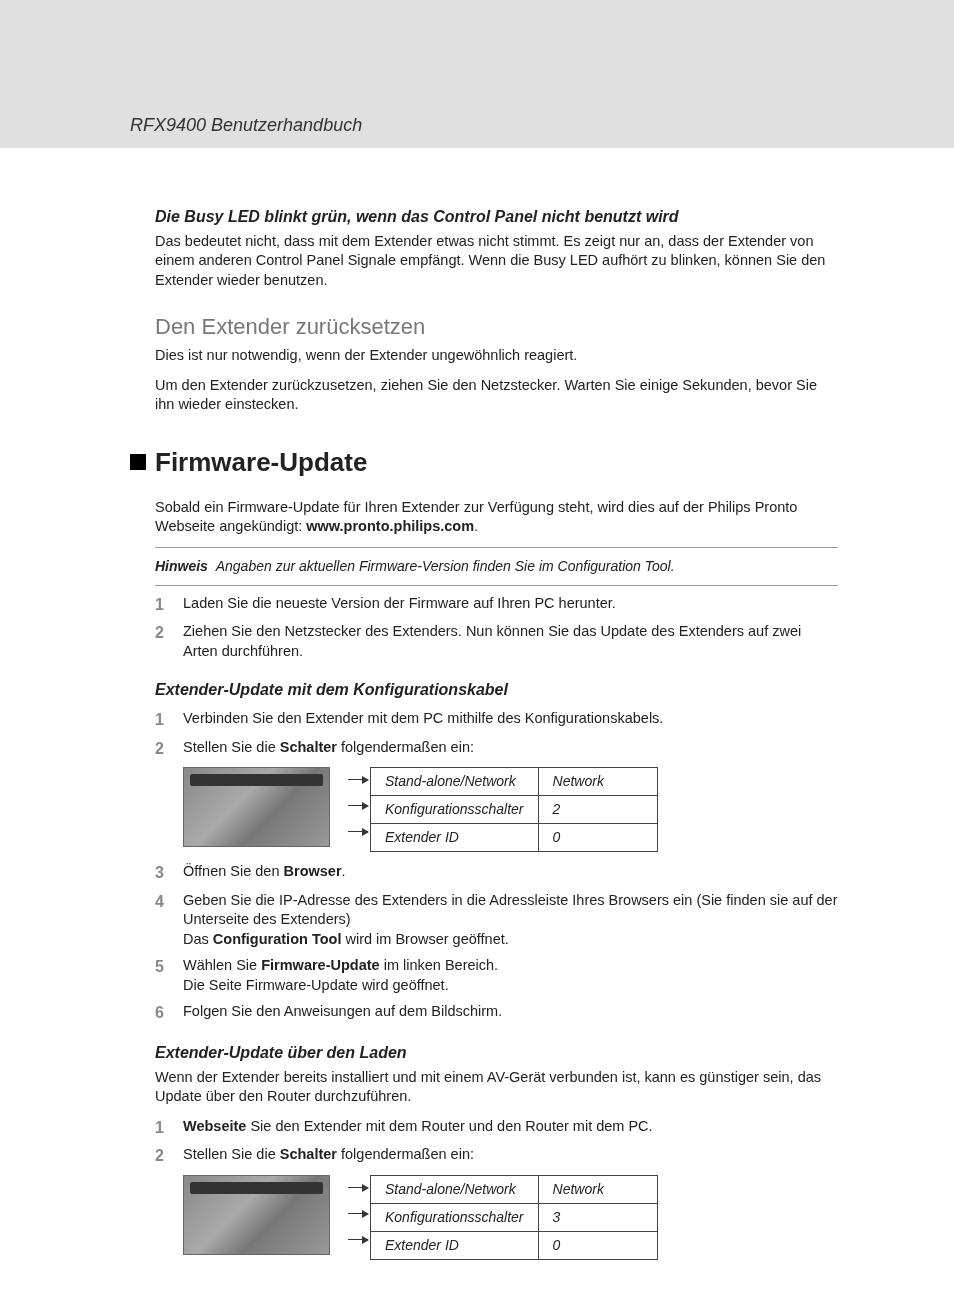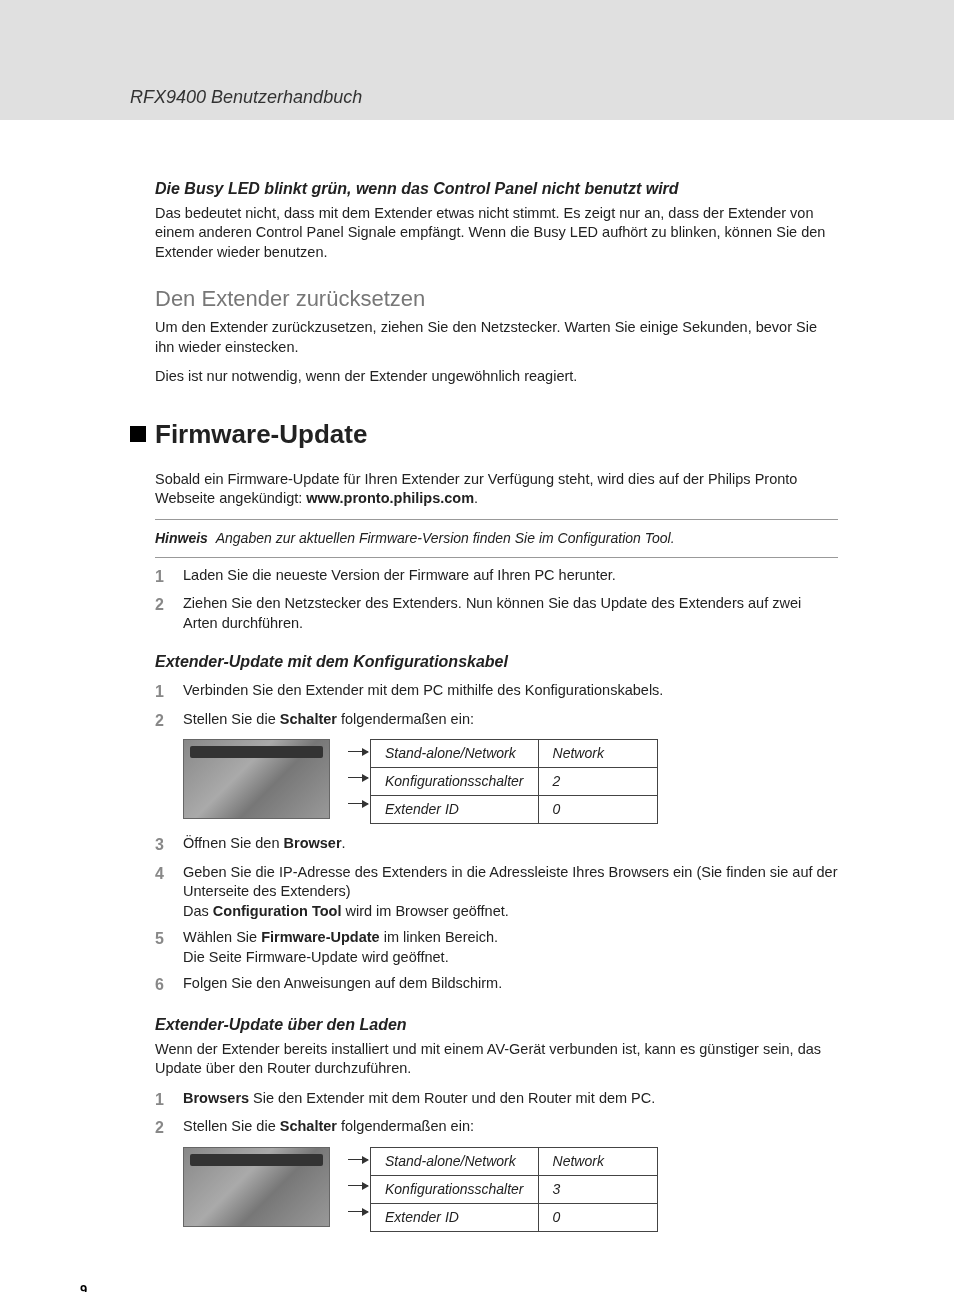--- a/index.html
+++ b/index.html
@@ -5,21 +5,21 @@
   body {
     margin: 0;
     padding: 0;
     font-family: Arial, Helvetica, sans-serif;
     background: #fff;
     color: #000;
     width: 954px;
   }
   .header-band {
     background: #e0e0e0;
-    height: 120px;
+    height: 148px;
     position: relative;
   }
   .header-title {
     position: absolute;
     bottom: 12px;
     left: 130px;
     font-style: italic;
     font-size: 18px;
     color: #333;
   }
@@ -159,22 +159,22 @@
 <div class="header-band">
   <div class="header-title">RFX9400 Benutzerhandbuch</div>
 </div>
 
 <div class="content">
 
   <div class="sub-bold-italic">Die Busy LED blinkt grün, wenn das Control Panel nicht benutzt wird</div>
   <div class="para">Das bedeutet nicht, dass mit dem Extender etwas nicht stimmt. Es zeigt nur an, dass der Extender von einem anderen Control Panel Signale empfängt. Wenn die Busy LED aufhört zu blinken, können Sie den Extender wieder benutzen.</div>
 
   <div class="h2">Den Extender zurücksetzen</div>
+  <div class="para">Dies ist nur notwendig, wenn der Extender ungewöhnlich reagiert.</div>
   <div class="para">Um den Extender zurückzusetzen, ziehen Sie den Netzstecker. Warten Sie einige Sekunden, bevor Sie ihn wieder einstecken.</div>
-  <div class="para">Dies ist nur notwendig, wenn der Extender ungewöhnlich reagiert.</div>
 
   <div class="h1-wrap">
     <div class="h1-square"></div>
     <div class="h1">Firmware-Update</div>
   </div>
 
   <div class="para">
     <span>Sobald ein Firmware-Update für Ihren Extender zur Verfügung steht, wird dies auf der Philips Pronto Webseite angekündigt: </span><b>www.pronto.philips.com</b><span>.</span>
   </div>
 
@@ -263,21 +263,21 @@
     </li>
   </ul>
 
   <div class="sub-bold-italic">Extender-Update über den Laden</div>
   <div class="para">Wenn der Extender bereits installiert und mit einem AV-Gerät verbunden ist, kann es günstiger sein, das Update über den Router durchzuführen.</div>
 
   <ul class="ol">
     <li>
       <span class="num">1</span>
       <span class="txt">
-        <b>Browsers</b><span> Sie den Extender mit dem Router und den Router mit dem PC.</span>
+        <b>Webseite</b><span> Sie den Extender mit dem Router und den Router mit dem PC.</span>
       </span>
     </li>
     <li>
       <span class="num">2</span>
       <span class="txt">
         <span>Stellen Sie die </span><b>Schalter</b><span> folgendermaßen ein:</span>
       </span>
     </li>
   </ul>
 

